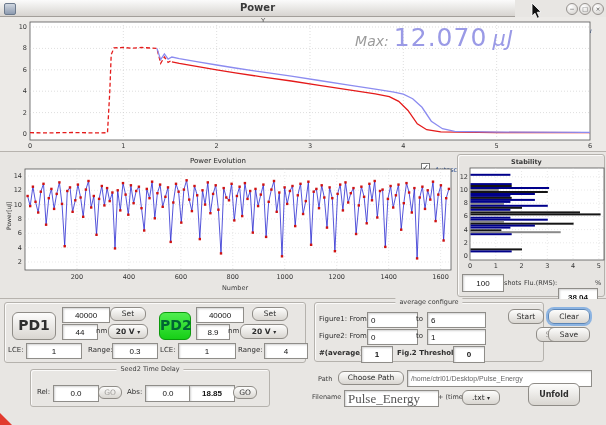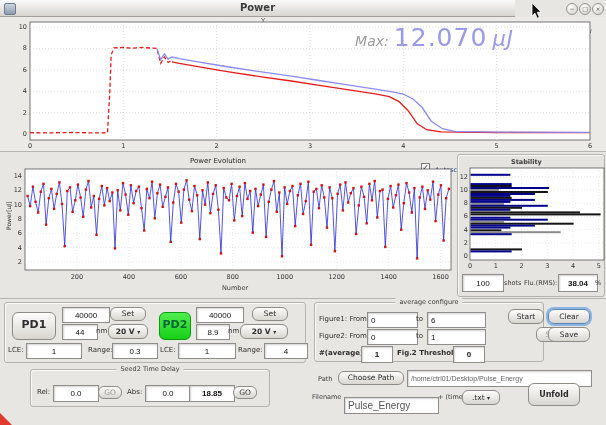--- a/index.html
+++ b/index.html
@@ -27,21 +27,21 @@
   .btn.focus{box-shadow:0 0 0 2px #8cb4e2;border-color:#5b86b8;}
   .grp{border:1px solid #b5b2ad;border-radius:3px;box-shadow:inset 1px 1px 0 #fbfaf9;}
   .legend{position:absolute;top:-5px;left:50%;transform:translateX(-50%);
           background:#e8e6e3;padding:0 4px;font-size:6.5px;color:#3c3c3c;white-space:nowrap;}
   .chk{width:7px;height:7px;background:#fff;border:1px solid #777;display:inline-block;
        font-size:8px;line-height:7px;color:#222;text-align:center;vertical-align:middle;}
   .bignum-red{font-size:25px;color:#f09a9a;letter-spacing:1px;}
   .bignum-blue{font-size:25px;color:#9a9ae6;letter-spacing:1px;}
   .unit{font-style:italic;font-size:21px;}
   .maxlbl{font-size:14px;font-style:italic;color:#9b9b9b;}
-  .pd-btn{font-size:11px;font-weight:bold;line-height:24px;}
+  .pd-btn{font-size:14px;font-weight:bold;line-height:24px;}
   .pd2{background:linear-gradient(#4fee4f,#17cf17);border:1px solid #0c9a0c;color:#063;}
   svg{position:absolute;overflow:visible;}
   .corner-red{width:0;height:0;border-bottom:12px solid #e23a2e;border-right:12px solid transparent;}
   .ylab-rot{transform:rotate(-90deg);transform-origin:left top;font-size:6px;color:#333;}
 </style>
 </head>
 <body>
 
 <div class="abs titlebar">
   <div class="abs" style="left:4px;top:3px;width:10px;height:10px;background:linear-gradient(#cfd6e0,#8d9bb0);border:1px solid #6c7a8d;border-radius:2px;"></div>
@@ -354,21 +354,21 @@
         <rect x="12.5" y="63.2" width="90.2" height="2" fill="#8a8a8a"></rect>
         <rect x="12.5" y="65.2" width="41.2" height="2" fill="#00008b"></rect>
         <rect x="12.5" y="80.4" width="51.5" height="2" fill="#151515"></rect>
         <rect x="12.5" y="82.4" width="41.2" height="2" fill="#00008b"></rect>
       </svg>
   </div>
   <div class="abs" style="left:461px;top:122px;width:142px;height:20px;">
     <input class="abs fld" style="left: 1px; top: 0px; width: 36px; height: 14px;" readonly="" value="100">
     <span class="abs lbl6" style="left:43px;top:5px;">shots</span>
     <span class="abs lbl6" style="left:63px;top:5px;">Flu.(RMS):</span>
-    <input class="abs fld" style="left: 97px; top: 0px; width: 34px; height: 14px; font-weight: bold;" readonly="" value="38.04">
+    <input class="abs fld" style="left: 97px; top: 14px; width: 34px; height: 14px; font-weight: bold;" readonly="" value="38.04">
     <span class="abs lbl6" style="left:134px;top:5px;">%</span>
   </div>
 </div>
 
 <div class="abs panel-bot">
 
   <div class="abs grp" style="left:4px;top:3px;width:300px;height:59px;"></div>
 
   <div class="abs btn pd-btn" style="left:12px;top:13px;width:42px;height:26px;">PD1</div>
   <input class="abs fld" style="left: 62px; top: 8px; width: 42px; height: 12px;" value="40000">
@@ -423,21 +423,21 @@
   <div class="abs btn" style="left:508px;top:10px;width:34px;height:13px;line-height:13px;">Start</div>
   <div class="abs btn focus" style="left:548px;top:10px;width:40px;height:13px;line-height:13px;">Clear</div>
   <div class="abs btn dis" style="left:536px;top:28px;width:34px;height:13px;line-height:13px;">Stop</div>
   <div class="abs btn" style="left:548px;top:28px;width:40px;height:13px;line-height:13px;">Save</div>
 
   <span class="abs lbl6" style="left:318px;top:76px;">Path</span>
   <div class="abs btn" style="left:338px;top:72px;width:64px;height:12px;line-height:12px;">Choose Path</div>
   <input class="abs fld left" style="left: 407px; top: 71px; width: 178px; height: 13px; font-size: 7px; color: rgb(102, 102, 102);" value="/home/ctrl01/Desktop/Pulse_Energy">
 
   <span class="abs lbl6" style="left:312px;top:94px;">Filename</span>
-  <input class="abs fld left" style="left: 344px; top: 98px; width: 88px; height: 13px; font-size: 10px; color: rgb(85, 85, 85);" value="Pulse_Energy">
+  <input class="abs fld left" style="left: 344px; top: 91px; width: 88px; height: 13px; font-size: 13px; color: rgb(85, 85, 85); font-family: Liberation Serif, serif;" value="Pulse_Energy">
   <span class="abs lbl6" style="left:438px;top:94px;">+ (time)</span>
   <div class="abs btn" style="left:462px;top:91px;width:36px;height:13px;line-height:13px;"><span>.txt</span> <span style="font-size:6px;">▾</span></div>
   <div class="abs btn" style="left:528px;top:84px;width:50px;height:21px;line-height:21px;font-size:8px;font-weight:bold;">Unfold</div>
 
   <div class="abs corner-red" style="left:0px;top:114px;"></div>
 </div>
 
 <svg class="abs" style="left:531px;top:3px;" width="14" height="18">
   <polygon points="1,0 1,13 4,10.2 6.2,15.3 8.4,14.3 6.2,9.3 10,9" fill="#111" stroke="#fff" stroke-width="0.8"></polygon>
 </svg>

